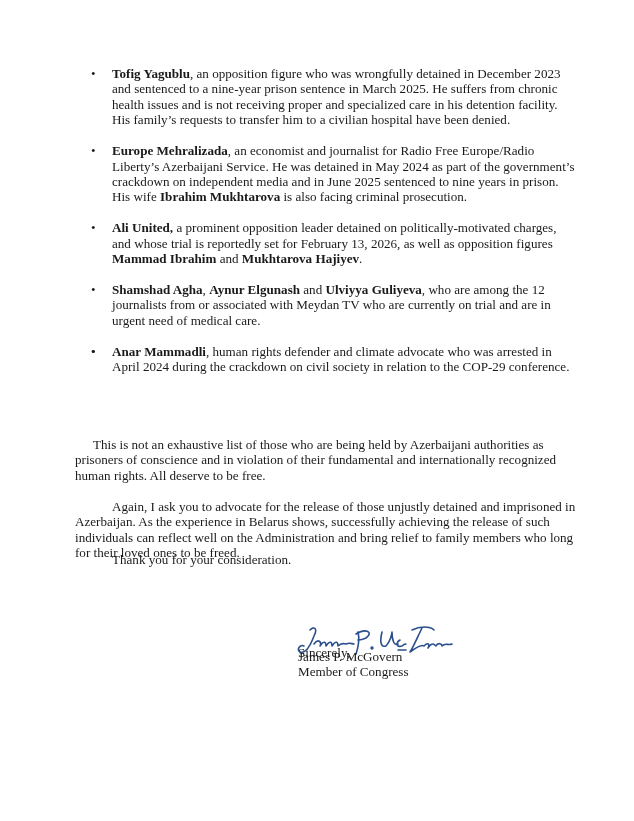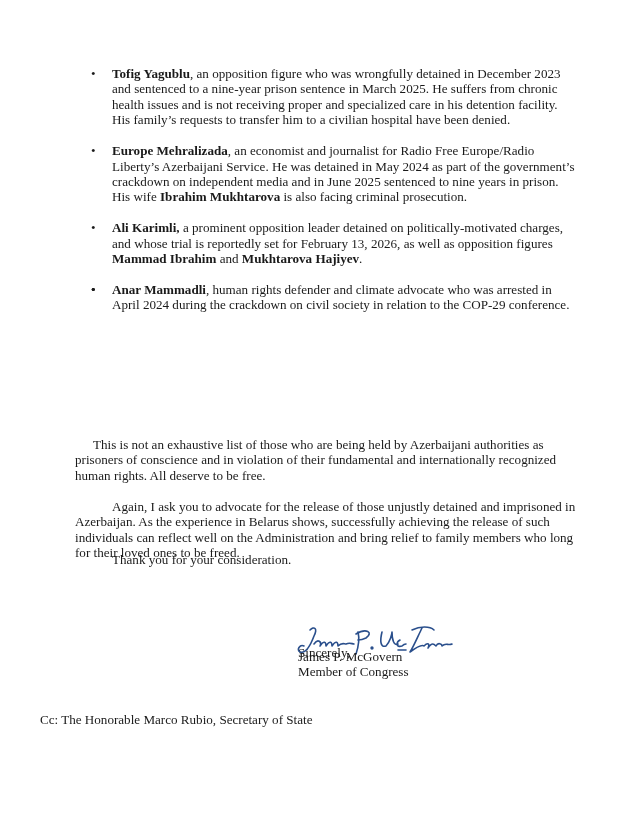--- a/index.html
+++ b/index.html
@@ -31,24 +31,25 @@
     <li class="bullet-item">
       <span class="bullet-dot">•</span>
       <span class="bullet-text"><b>Tofig Yagublu</b><span>, an opposition figure who was wrongfully detained in December 2023 and sentenced to a nine-year prison sentence in March 2025. He suffers from chronic health issues and is not receiving proper and specialized care in his detention facility. His family’s requests to transfer him to a civilian hospital have been denied.</span></span>
     </li>
     <li class="bullet-item">
       <span class="bullet-dot">•</span>
       <span class="bullet-text"><b>Europe Mehralizada</b><span>, an economist and journalist for Radio Free Europe/Radio Liberty’s Azerbaijani Service. He was detained in May 2024 as part of the government’s crackdown on independent media and in June 2025 sentenced to nine years in prison. His wife </span><b>Ibrahim Mukhtarova</b><span> is also facing criminal prosecution.</span></span>
     </li>
     <li class="bullet-item">
       <span class="bullet-dot">•</span>
-      <span class="bullet-text"><b>Ali Karimli,</b><span> a prominent opposition leader detained on politically-motivated charges, and whose trial is reportedly set for February 13, 2026, as well as opposition figures </span><b>Mammad Ibrahim</b><span> and </span><b>Mukhtarova Hajiyev</b><span>.</span></span>
+      <span class="bullet-text"><b>Ali United,</b><span> a prominent opposition leader detained on politically-motivated charges, and whose trial is reportedly set for February 13, 2026, as well as opposition figures </span><b>Mammad Ibrahim</b><span> and </span><b>Mukhtarova Hajiyev</b><span>.</span></span>
     </li>
     <li class="bullet-item">
       <span class="bullet-dot">•</span>
+      <span class="bullet-text"><b>Shamshad Agha</b><span>, </span><b>Aynur Elgunash</b><span> and </span><b>Ulviyya Guliyeva</b><span>, who are among the 12 journalists from or associated with Meydan TV who are currently on trial and are in urgent need of medical care.</span></span>
     </li>
     <li class="bullet-item">
       <span class="bullet-dot">•</span>
     </li>
     <li class="bullet-item">
       <span class="bullet-dot">•</span>
       <span class="bullet-text"><b>Anar Mammadli</b><span>, human rights defender and climate advocate who was arrested in April 2024 during the crackdown on civil society in relation to the COP-29 conference.</span></span>
     </li>
   </ul>
 
@@ -71,14 +72,13 @@
       <path d="M116 8 C 124 4, 134 4, 138 8"></path>
       <path d="M126 6 C 122 14, 118 24, 114 30 C 122 24, 126 22, 128 24 C 132 20, 134 22, 132 26 C 136 20, 138 22, 140 24 C 142 20, 146 22, 146 24 C 150 20, 152 24, 156 22"></path>
     </g>
   </svg>
 
   <div class="signer">
     <div>James P. McGovern</div>
     <div>Member of Congress</div>
   </div>
 
-  <div class="cc">Cc: The Honorable Marco Rubio, Secretary of State</div>
 </div>
 
 </body></html>

